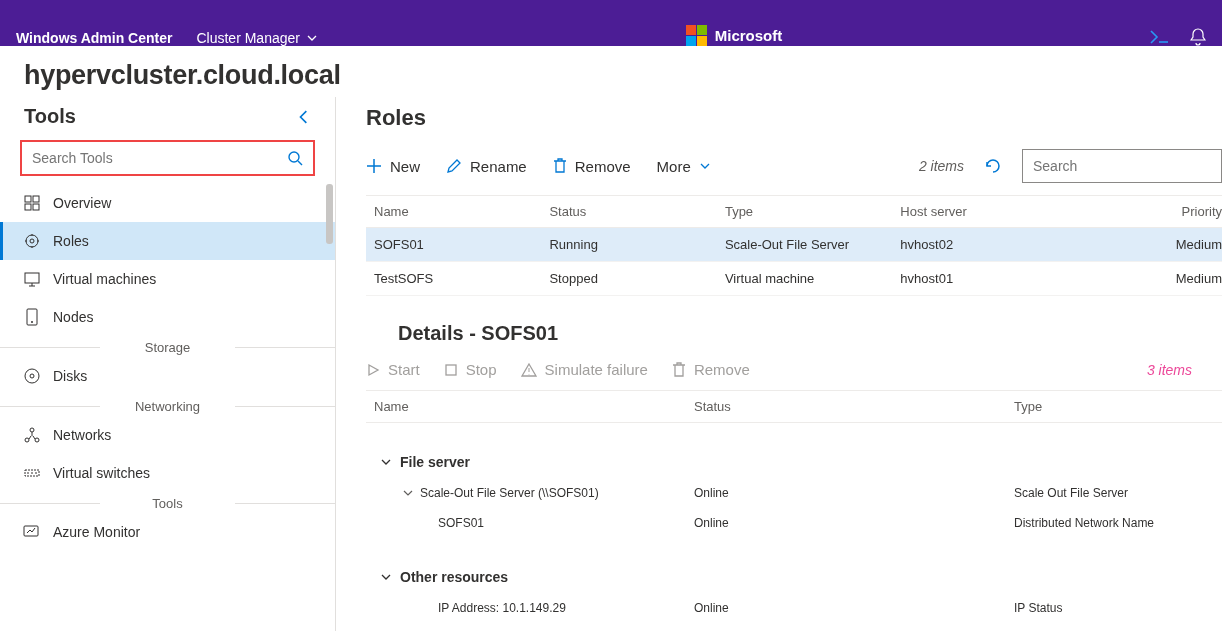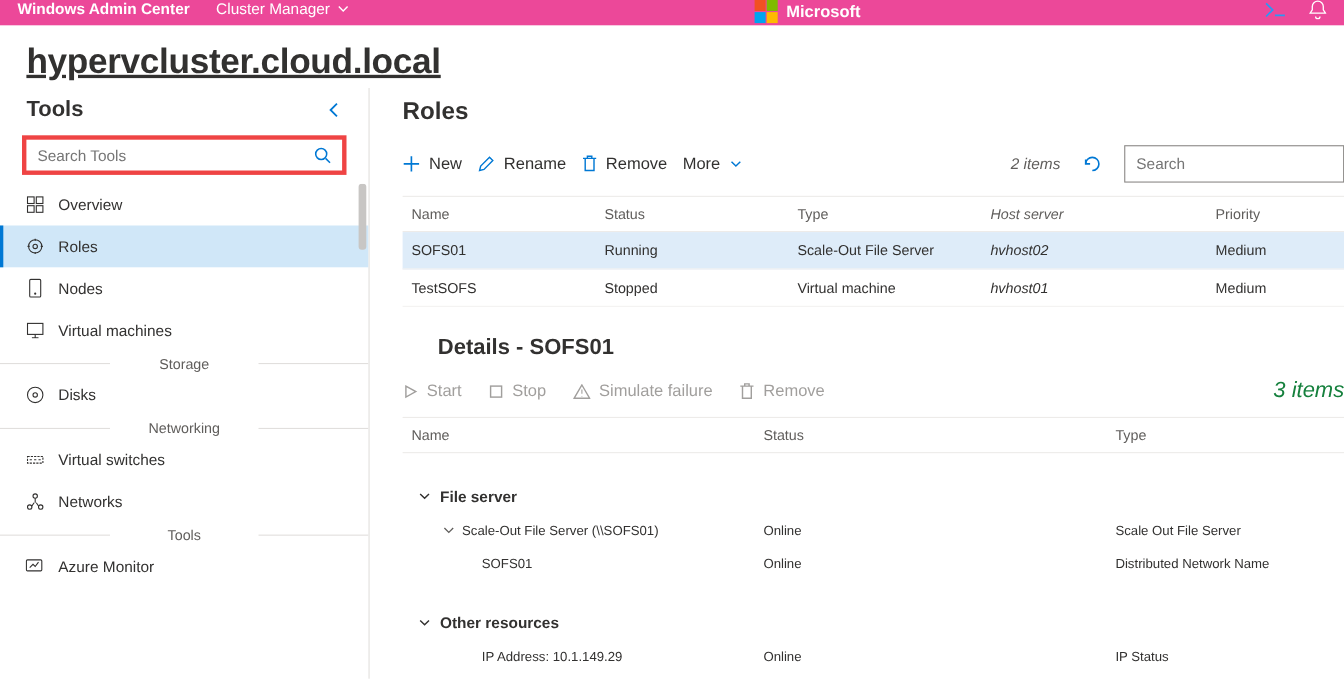--- a/index.html
+++ b/index.html
@@ -1,75 +1,75 @@
 <!DOCTYPE html>
 <html><head>
 <meta charset="utf-8">
 <style>
   * { box-sizing: border-box; margin: 0; padding: 0; font-family: "Segoe UI", -apple-system, sans-serif; }
   body { width: 1222px; height: 631px; overflow: hidden; background: #fff; color: #323130; }
 
   
-  .topbar { height: 23px; background: #ec4899; color: #fff; display: flex; align-items: flex-start; padding: 0 16px; }
+  .topbar { height: 46px; background: #4c1d95; color: #fff; display: flex; align-items: flex-end; padding: 0 16px; }
   .topbar-left { display: flex; align-items: center; gap: 24px; }
   .wac-title { font-size: 14px; font-weight: 600; }
   .cluster-mgr { display: flex; align-items: center; gap: 6px; font-size: 14px; cursor: pointer; }
   .ms-logo { display: flex; align-items: center; gap: 8px; margin-left: auto; margin-right: auto; }
   .ms-grid { display: grid; grid-template-columns: 10px 10px; grid-template-rows: 10px 10px; gap: 1px; }
   .ms-grid span:nth-child(1){background:#f25022;} .ms-grid span:nth-child(2){background:#7fba00;}
   .ms-grid span:nth-child(3){background:#00a4ef;} .ms-grid span:nth-child(4){background:#ffb900;}
   .ms-text { font-size: 15px; font-weight: 600; color:#fff; }
   .topbar-icons { display:flex; gap:20px; align-items:center; }
 
   
   .cluster-header { padding: 14px 24px 6px; }
-  .cluster-name { font-size: 32px; font-weight: 700; letter-spacing: -0.3px; text-decoration: underline; }
+  .cluster-name { font-size: 27px; font-weight: 700; letter-spacing: -0.3px; }
 
   
   .body { display:flex; height: calc(631px - 40px - 54px); }
   .sidebar { width: 336px; border-right: 1px solid #e1dfdd; padding: 8px 0 0 0; position:relative; }
   .tools-header { display:flex; align-items:center; justify-content:space-between; padding: 0 24px 12px; }
   .tools-title { font-size: 20px; font-weight: 600; }
   .collapse-chev { color:#0078d4; font-size: 18px; cursor:pointer; }
 
-  .search-wrap { margin: 0 20px 8px; border:4px solid #ef4444; height:36px; display:flex; align-items:center; padding:0 10px; }
+  .search-wrap { margin: 0 20px 8px; border:2px solid #ef4444; height:36px; display:flex; align-items:center; padding:0 10px; }
   .search-wrap input { border:none; outline:none; flex:1; font-size:14px; color:#605e5c; background:transparent; }
   .search-wrap .mag { color:#0078d4; }
 
   .nav { overflow-y:auto; position:relative; }
   .nav-item { display:flex; align-items:center; gap:12px; padding: 10px 20px; font-size:14px; cursor:pointer; border-left: 3px solid transparent; }
   .nav-item.selected { background:#d0e7f8; border-left-color:#0078d4; }
   .nav-group { text-align:center; font-size:13px; color:#605e5c; padding: 4px 0 2px; position:relative; }
   .nav-group::before, .nav-group::after { content:""; position:absolute; top:50%; height:1px; background:#e1dfdd; width:100px; }
   .nav-group::before{ left:0; } .nav-group::after{ right:0; }
   .icon-box { width:18px; height:18px; display:flex; align-items:center; justify-content:center; color:#323130; }
 
   .scrollbar-thumb { position:absolute; right:2px; top:0; width:7px; height:60px; background:#c8c6c4; border-radius:3px; }
 
   
   .main { flex:1; padding: 8px 0 0 30px; overflow:hidden; display:flex; flex-direction:column; }
   .page-title { font-size: 22px; font-weight: 600; padding: 0 0 14px 0; }
 
-  .toolbar { display:flex; gap:14px; padding: 4px 0 12px; }
+  .toolbar { display:flex; gap:26px; padding: 4px 0 12px; }
   .tool-btn { display:flex; align-items:center; gap:8px; color:#0078d4; font-size:15px; cursor:pointer; }
   .tool-btn .lbl { color:#323130; }
   .toolbar-right { margin-left:auto; display:flex; align-items:center; gap:20px; padding-right:0; }
   .item-count { font-style:italic; color:#605e5c; font-size:14px; }
   .refresh-icn { color:#0078d4; cursor:pointer; font-size:18px; }
   .search-roles { border:1px solid #8a8886; height:34px; width:200px; padding:0 10px; font-size:14px; color:#15803d; }
 
   .grid-head { display:flex; border-top:1px solid #edebe9; border-bottom:1px solid #edebe9; padding: 8px 0 8px 8px; font-size:13px; color:#605e5c; }
   .grid-row { display:flex; padding: 9px 0 9px 8px; font-size:13px; border-bottom:1px solid #f3f2f1; cursor:pointer; }
   .grid-row.sel { background:#deecf9; }
-  .c-name{width:180px;} .c-status{width:180px;} .c-type{width:180px;} .c-host{width:210px;font-style:italic;} .c-prio{width:120px;}
+  .c-name{width:180px;} .c-status{width:180px;} .c-type{width:180px;} .c-host{width:210px;} .c-prio{width:120px;text-align:right;}
 
   .details-title { font-size:20px; font-weight:600; padding: 26px 0 16px; margin-left: 32px; }
   .details-toolbar { display:flex; align-items:center; gap:24px; color:#a19f9d; font-size:15px; padding-bottom:12px; }
   .dbtn { display:flex; align-items:center; gap:8px; }
-  .details-count { margin-left:auto; font-style:italic; color:#15803d; font-size:20px; }
+  .details-count { margin-left:auto; font-style:italic; color:#ec4899; font-size:14px; padding-right:30px; }
 
   .dgrid-head { display:flex; border-top:1px solid #edebe9; border-bottom:1px solid #edebe9; padding: 8px 0 8px 8px; font-size:13px; color:#605e5c; }
   .d-name{width:320px;} .d-status{width:320px;} .d-type{flex:1;}
   .dgrid-group { display:flex; align-items:center; gap:8px; padding:8px 0 8px 14px; font-weight:600; font-size:14px;margin-top:23px; }
   .dgrid-row { display:flex; padding:8px 0 8px 8px; font-size:12px; }
   .indent1 { padding-left: 28px; display:flex; align-items:center; gap:6px;}
   .indent2 { padding-left: 64px; }
 
   svg { display:block; }
 </style>
@@ -157,72 +157,72 @@
               <circle cx="8" cy="8" r="2" stroke="#323130" fill="none"></circle>
               <path d="M8 1v2M8 13v2M1 8h2M13 8h2" stroke="#323130"></path>
             </svg>
         </span>
         <span>Roles</span>
       </div>
 
 
       <div class="nav-item">
         <span class="icon-box">
+          <svg width="16" height="16" viewBox="0 0 16 16">
+              <rect x="1" y="2" width="14" height="10" stroke="#323130" fill="none"></rect>
+              <path d="M5 15h6M8 12v3" stroke="#323130"></path>
+            </svg>
+        </span>
+        <span>Virtual machines</span>
+      </div>
+
+      <div class="nav-item">
+        <span class="icon-box">
           <svg width="14" height="18" viewBox="0 0 14 18">
               <rect x="2" y="1" width="10" height="16" rx="1" stroke="#323130" fill="none"></rect>
               <circle cx="7" cy="14" r="1" fill="#323130"></circle>
             </svg>
         </span>
         <span>Nodes</span>
       </div>
 
-      <div class="nav-item">
-        <span class="icon-box">
-          <svg width="16" height="16" viewBox="0 0 16 16">
-              <rect x="1" y="2" width="14" height="10" stroke="#323130" fill="none"></rect>
-              <path d="M5 15h6M8 12v3" stroke="#323130"></path>
-            </svg>
-        </span>
-        <span>Virtual machines</span>
-      </div>
-
       <div class="nav-group">Storage</div>
 
       <div class="nav-item">
         <span class="icon-box">
           <svg width="16" height="16" viewBox="0 0 16 16">
               <circle cx="8" cy="8" r="7" stroke="#323130" fill="none"></circle>
               <circle cx="8" cy="8" r="2" stroke="#323130" fill="none"></circle>
             </svg>
         </span>
         <span>Disks</span>
       </div>
 
       <div class="nav-group">Networking</div>
-
-      <div class="nav-item">
-        <span class="icon-box">
-          <svg width="16" height="16" viewBox="0 0 16 16">
-              <rect x="1" y="5" width="14" height="6" stroke="#323130" fill="none" stroke-dasharray="2 1"></rect>
-              <path d="M3 8h2M7 8h2M11 8h2" stroke="#323130"></path>
-            </svg>
-        </span>
-        <span>Virtual switches</span>
-      </div>
 
       <div class="nav-item">
         <span class="icon-box">
           <svg width="16" height="16" viewBox="0 0 16 16">
               <circle cx="3" cy="13" r="2" stroke="#323130" fill="none"></circle>
               <circle cx="13" cy="13" r="2" stroke="#323130" fill="none"></circle>
               <circle cx="8" cy="3" r="2" stroke="#323130" fill="none"></circle>
               <path d="M8 5v4M5 12l2-3M11 12l-2-3" stroke="#323130"></path>
             </svg>
         </span>
         <span>Networks</span>
+      </div>
+
+      <div class="nav-item">
+        <span class="icon-box">
+          <svg width="16" height="16" viewBox="0 0 16 16">
+              <rect x="1" y="5" width="14" height="6" stroke="#323130" fill="none" stroke-dasharray="2 1"></rect>
+              <path d="M3 8h2M7 8h2M11 8h2" stroke="#323130"></path>
+            </svg>
+        </span>
+        <span>Virtual switches</span>
       </div>
 
       <div class="nav-group">Tools</div>
 
       <div class="nav-item">
         <span class="icon-box">
           <svg width="18" height="16" viewBox="0 0 18 16">
               <rect x="1" y="2" width="14" height="10" rx="1" stroke="#323130" fill="none"></rect>
               <path d="M4 9l3-3 2 2 3-4" stroke="#323130" fill="none"></path>
             </svg>

